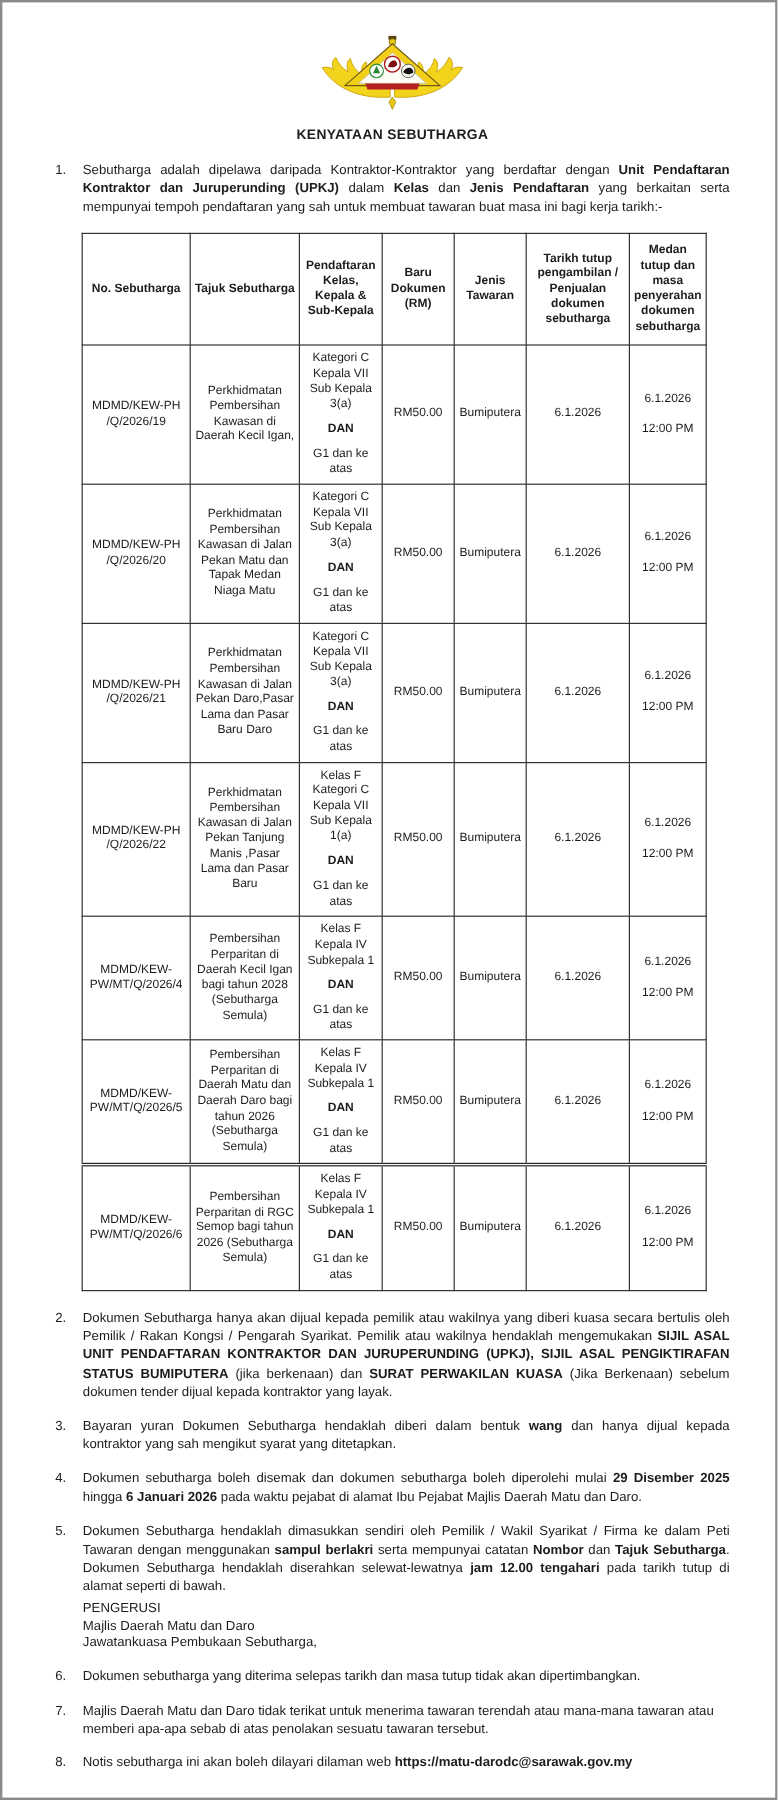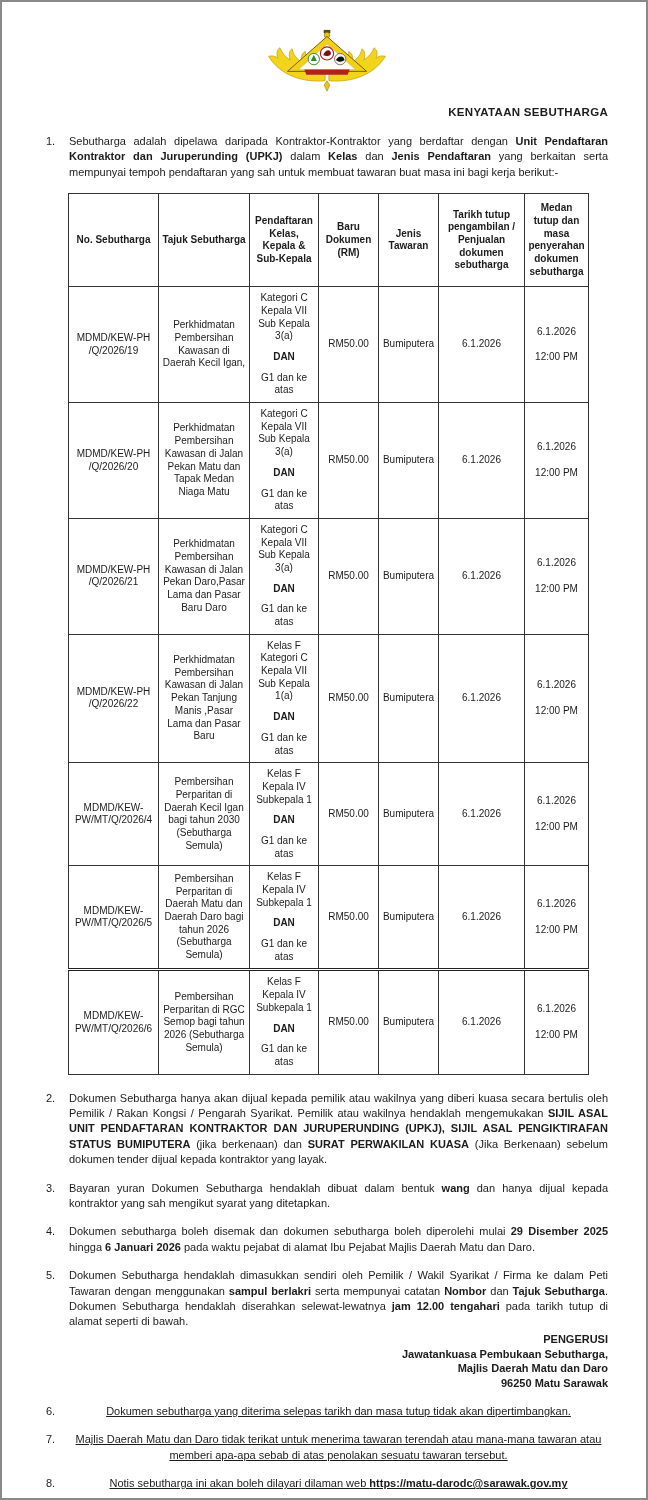--- a/index.html
+++ b/index.html
@@ -5,28 +5,28 @@
   html,body { margin:0; padding:0; background:#fff; }
   body { width:648px; height:1500px; font-family:"Liberation Sans", sans-serif; color:#1c1c1c; }
   .page {
     box-sizing:border-box; width:648px; height:1500px; overflow:hidden;
     border:2px solid #8a8a8a; background:#fff;
     padding:22px 38px 0 44px; position:relative;
   }
   
   .logo-wrap { text-align:center; margin:4px 0 8px 0; }
   
-  .doc-title { text-align:right; font-weight:700; font-size:11.5px; letter-spacing:.3px; margin:6px 0 16px 0; }
+  .doc-title { text-align:center; font-weight:700; font-size:11.5px; letter-spacing:.3px; margin:6px 0 16px 0; }
   
   .item { display:flex; margin-bottom:13px; font-size:11px; line-height:1.4; }
   .item .num { width:23px; flex:0 0 23px; }
   .item .body { flex:1; text-align:justify; }
-  .item.no-just .body { text-align:center;text-decoration:underline; }
+  .item.no-just .body { text-align:left; }
   .item b { font-weight:700; }
-  .address { text-align:right; font-weight:700; margin-top:2px; line-height:1.35; }
+  .address { text-align:left; font-weight:400; margin-top:2px; line-height:1.35; }
   
   table.tenders { border-collapse:collapse; table-layout:fixed; width:520px; margin:2px 0 16px 22px; font-size:10px; }
   table.tenders th, table.tenders td { border:1px solid #333; vertical-align:middle; text-align:center; padding:5px 3px; line-height:1.27; word-wrap:break-word; }
   table.tenders { border:1.5px solid #333; }
   table.tenders th { font-weight:700; padding:8px 3px; }
   td.c-tajuk { text-align:justify; padding:5px 6px; }
   td.c-no { padding:5px 4px; }
   .dan { font-weight:700; margin:8px 0; }
   .serah div + div { margin-top:13px; }
   tr.pagebreak td { border-top:3px double #222; }
@@ -54,21 +54,21 @@
       <path d="M79.5,34 c3,-5.5 9,-4.5 9,0.3 c-3.2,2.2 -6.5,2 -9,-0.3 z" fill="#111111"></path>
       <path d="M46,44 h48 l-2,5.5 h-44 z" fill="#b42020"></path>
       <path d="M70,56 l3,4.5 -3,6.5 -3,-6.5 z" fill="#e8c614" stroke="#9a7d08" stroke-width="0.6"></path>
     </svg>
   </div>
 
   <div class="doc-title">KENYATAAN SEBUTHARGA</div>
 
   <div class="item">
     <div class="num">1.</div>
-    <div class="body"><span>Sebutharga adalah dipelawa daripada Kontraktor-Kontraktor yang berdaftar dengan </span><b>Unit Pendaftaran Kontraktor dan Juruperunding (UPKJ)</b><span> dalam </span><b>Kelas</b><span> dan </span><b>Jenis Pendaftaran</b><span> yang berkaitan serta mempunyai tempoh pendaftaran yang sah untuk membuat tawaran buat masa ini bagi kerja berikut:-</span></div>
+    <div class="body"><span>Sebutharga adalah dipelawa daripada Kontraktor-Kontraktor yang berdaftar dengan </span><b>Unit Pendaftaran Kontraktor dan Juruperunding (UPKJ)</b><span> dalam </span><b>Kelas</b><span> dan </span><b>Jenis Pendaftaran</b><span> yang berkaitan serta mempunyai tempoh pendaftaran yang sah untuk membuat tawaran buat masa ini bagi kerja tarikh:-</span></div>
   </div>
 
   <table class="tenders">
     <colgroup>
       <col style="width:90px">
         <col style="width:91px">
         <col style="width:69px">
         <col style="width:60px">
         <col style="width:60px">
         <col style="width:86px">
@@ -145,21 +145,21 @@
         <td>RM50.00</td>
         <td>Bumiputera</td>
         <td>6.1.2026</td>
         <td class="serah">
           <div>6.1.2026</div>
           <div>12:00 PM</div>
         </td>
       </tr>
       <tr>
         <td class="c-no">MDMD/KEW-PW/MT/Q/2026/4</td>
-        <td class="c-tajuk">Pembersihan Perparitan di Daerah Kecil Igan bagi tahun 2030 (Sebutharga Semula)</td>
+        <td class="c-tajuk">Pembersihan Perparitan di Daerah Kecil Igan bagi tahun 2028 (Sebutharga Semula)</td>
         <td class="c-reg">
           <div>Kelas F Kepala IV Subkepala 1</div>
           <div class="dan">DAN</div>
           <div>G1 dan ke atas</div>
         </td>
         <td>RM50.00</td>
         <td>Bumiputera</td>
         <td>6.1.2026</td>
         <td class="serah">
           <div>6.1.2026</div>
@@ -201,36 +201,35 @@
     </tbody>
   </table>
 
   <div class="item">
     <div class="num">2.</div>
     <div class="body"><span>Dokumen Sebutharga hanya akan dijual kepada pemilik atau wakilnya yang diberi kuasa secara bertulis oleh Pemilik / Rakan Kongsi / Pengarah Syarikat. Pemilik atau wakilnya hendaklah mengemukakan </span><b>SIJIL ASAL UNIT PENDAFTARAN KONTRAKTOR DAN JURUPERUNDING (UPKJ), SIJIL ASAL PENGIKTIRAFAN STATUS BUMIPUTERA</b><span> (jika berkenaan) dan </span><b>SURAT PERWAKILAN KUASA</b><span> (Jika Berkenaan) sebelum dokumen tender dijual kepada kontraktor yang layak.</span></div>
   </div>
 
   <div class="item">
     <div class="num">3.</div>
-    <div class="body"><span>Bayaran yuran Dokumen Sebutharga hendaklah dibuat dalam bentuk </span><b>wang</b><span> dan hanya dijual kepada kontraktor yang sah mengikut syarat yang ditetapkan.</span></div>
+    <div class="body"><span>Bayaran yuran Dokumen Sebutharga hendaklah diberi dalam bentuk </span><b>wang</b><span> dan hanya dijual kepada kontraktor yang sah mengikut syarat yang ditetapkan.</span></div>
   </div>
 
   <div class="item">
     <div class="num">4.</div>
     <div class="body"><span>Dokumen sebutharga boleh disemak dan dokumen sebutharga boleh diperolehi mulai </span><b>29 Disember 2025</b><span> hingga </span><b>6 Januari 2026</b><span> pada waktu pejabat di alamat Ibu Pejabat Majlis Daerah Matu dan Daro.</span></div>
   </div>
 
   <div class="item">
     <div class="num">5.</div>
     <div class="body"><span>Dokumen Sebutharga hendaklah dimasukkan sendiri oleh Pemilik / Wakil Syarikat / Firma ke dalam Peti Tawaran dengan menggunakan </span><b>sampul berlakri</b><span> serta mempunyai catatan </span><b>Nombor</b><span> dan </span><b>Tajuk Sebutharga</b><span>. Dokumen Sebutharga hendaklah diserahkan selewat-lewatnya </span><b>jam 12.00 tengahari</b><span> pada tarikh tutup di alamat seperti di bawah.</span>
       <div class="address">
         <div>PENGERUSI</div>
+        <div>Majlis Daerah Matu dan Daro</div>
         <div>Jawatankuasa Pembukaan Sebutharga,</div>
-        <div>Majlis Daerah Matu dan Daro</div>
-        <div>96250 Matu Sarawak</div>
       </div>
     </div>
   </div>
 
   <div class="item no-just">
     <div class="num">6.</div>
     <div class="body"><span>Dokumen sebutharga yang diterima selepas tarikh dan masa tutup tidak akan dipertimbangkan.</span></div>
   </div>
 
   <div class="item no-just">

